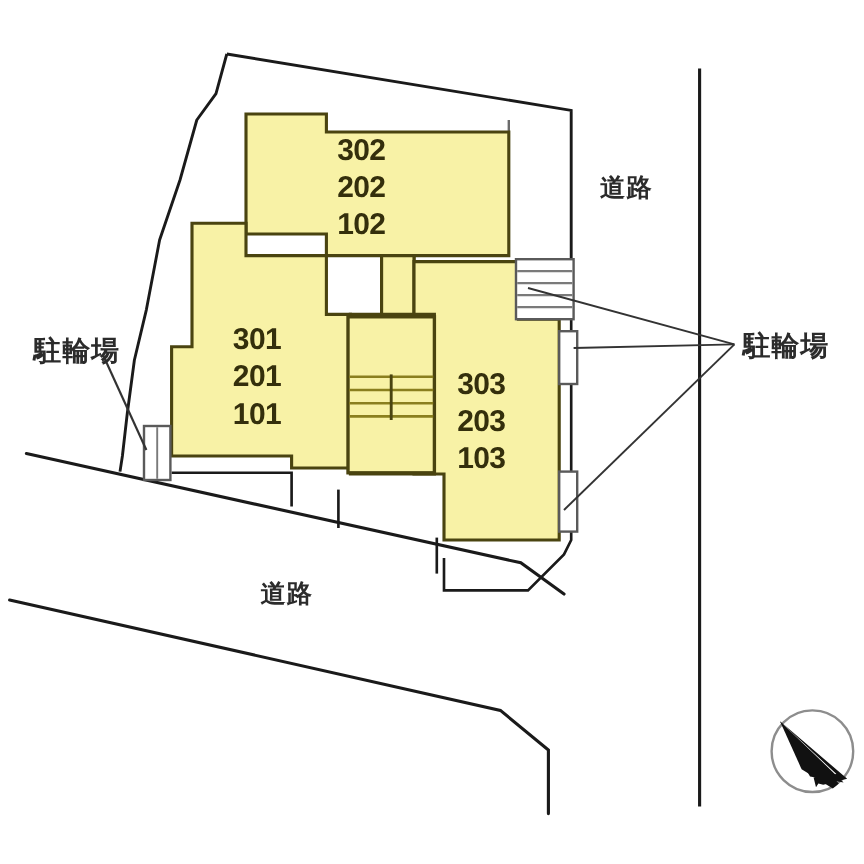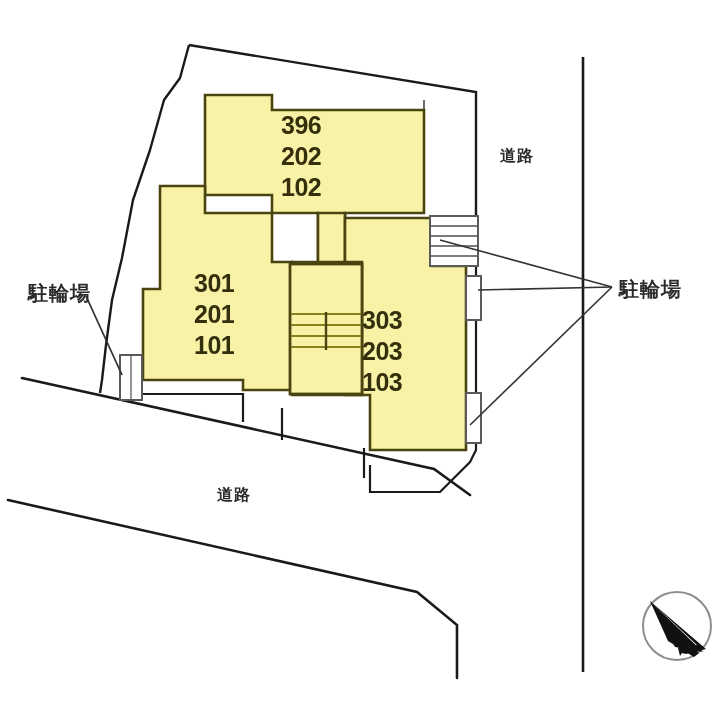--- a/index.html
+++ b/index.html
@@ -34,28 +34,28 @@
     letter-spacing: -0.5px;
     text-align: center;
     white-space: pre;
     font-family: "Liberation Sans", "DejaVu Sans", sans-serif;
     pointer-events: none;
   }
   .jp-label {
     position: absolute;
     color: #2b2b2b;
     font-weight: bold;
-    font-size: 16px;
+    font-size: 21px;
     line-height: 24px;
     letter-spacing: 1px;
     white-space: nowrap;
     font-family: "DejaVu Sans", "Liberation Sans", sans-serif;
   }
   .jp-label.small {
-    font-size: 20px;
+    font-size: 23px;
   }
 </style>
 </head>
 <body>
 
 <div id="stage">
 
   <svg id="plan-svg" viewBox="0 0 720 720" xmlns="http://www.w3.org/2000/svg">
 
     <g>
@@ -154,29 +154,29 @@
     </g>
 
     <g>
       <circle cx="677" cy="626" r="34" fill="#ffffff" stroke="#8d8d8d" stroke-width="2"></circle>
       <polygon points="650,601 706,649 686,654 682,653 680,656 678,648 697,645" fill="#111111"></polygon>
       <polygon points="650,601 703,652 675,647" fill="#111111"></polygon>
       <polygon points="650,601 699,653 694,657 668,641" fill="#111111"></polygon>
     </g>
   </svg>
 
-  <div class="unit-label" style="left:281px; top:110px;">396
+  <div class="unit-label" style="left:281px; top:110px;">302
 202
 102</div>
 
   <div class="unit-label" style="left:194px; top:268px;">301
 201
 101</div>
 
-  <div class="unit-label" style="left:362px; top:305px;">303
+  <div class="unit-label" style="left:381px; top:305px;">303
 203
 103</div>
 
   <div class="jp-label" style="left:500px; top:144px;">道路</div>
 
   <div class="jp-label" style="left:217px; top:483px;">道路</div>
 
   <div class="jp-label small" style="left:28px; top:281px;">駐輪場</div>
 
   <div class="jp-label small" style="left:619px; top:277px;">駐輪場</div>

